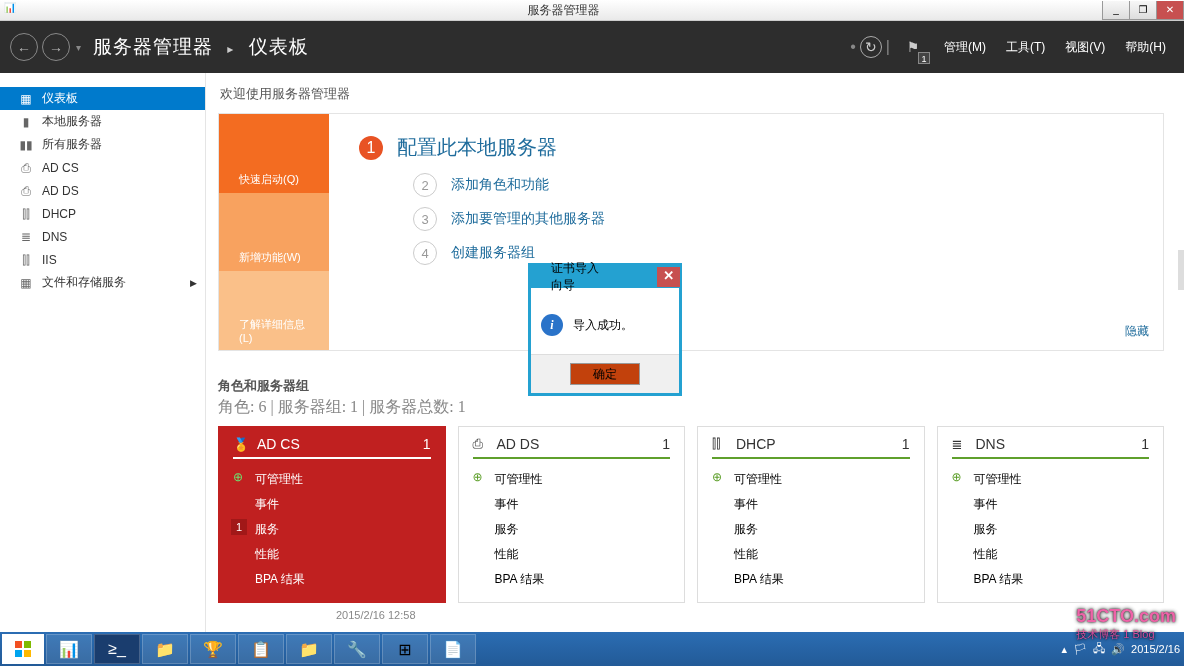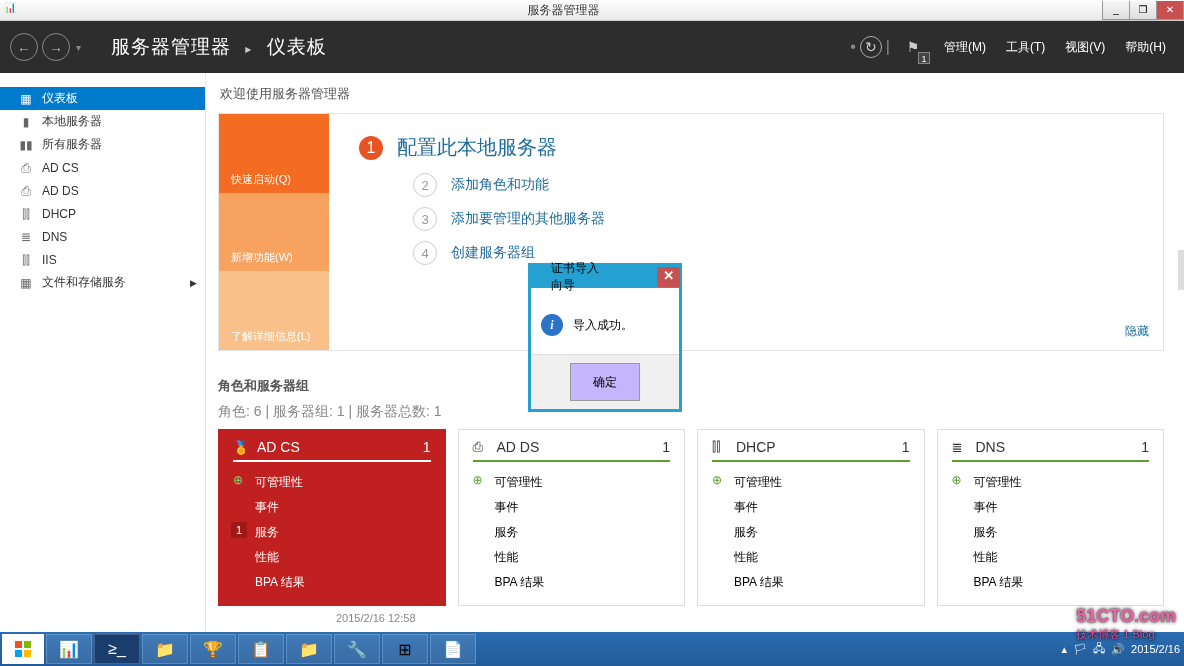--- a/index.html
+++ b/index.html
@@ -11,21 +11,21 @@
     .titlebar-title { flex: 1; text-align: center; font-size: 12px; color: #333; }
     .window-controls { display: flex; }
     .win-btn { width: 28px; height: 19px; border: 1px solid #999; border-top:none; display: flex; align-items: center; justify-content: center; font-size: 10px; background: linear-gradient(#f7f7f7,#ddd); margin-left:-1px;}
     .win-btn.close { background: #c75050; color:#fff;}
 
     
     .header { height: 52px; background: #2d2d2d; display: flex; align-items: center; color: #fff; }
     .nav-arrows { display: flex; align-items: center; padding: 0 8px; }
     .arrow-btn { width: 28px; height: 28px; border: 1.5px solid #888; border-radius: 50%; display: flex; align-items: center; justify-content: center; color: #bbb; font-size: 14px; margin: 0 2px; }
     .hdr-chev { color: #888; font-size: 10px; margin: 0 4px;}
-    .breadcrumb { font-size: 19px; font-weight: 300; letter-spacing: 1px; margin-left: 18px; }
+    .breadcrumb { font-size: 19px; font-weight: 300; letter-spacing: 1px; }
     .chev { margin: 0 8px; font-size: 12px; color: #ccc; }
     .header-right { margin-left: auto; display: flex; align-items: center; padding-right: 10px; gap: 4px; }
     .hdr-icon { width: 26px; height: 26px; display: flex; align-items: center; justify-content: center; color: #ccc; font-size: 14px;}
     .hdr-refresh { border: 1.5px solid #aaa; border-radius: 50%; width:22px; height:22px;}
     .flag { position: relative; margin: 0 6px;}
     .flag-badge { position: absolute; bottom:-4px; right:-4px; background: #444; color:#fff; font-size:9px; width:12px; height:12px; text-align:center; line-height:12px; border:1px solid #888;}
     .menu-item { font-size: 12px; color: #fff; padding: 0 8px; }
 
     
     .main { display: flex; height: 559px; }
@@ -34,37 +34,37 @@
     .nav-item.active { background: #007acc; color: #fff; }
     .nav-icon { width: 16px; margin-right: 8px; font-size: 12px; text-align:center; color:#666;}
     .nav-item.active .nav-icon { color:#fff;}
     .nav-arrow { margin-left: auto; margin-right: 8px; font-size: 9px;}
 
     
     .content { flex: 1; padding: 12px 20px 0 12px; overflow: hidden; }
     .welcome-title { font-size: 13px; color: #555; margin-bottom: 10px; padding-left: 2px;}
     .welcome-panel { display: flex; border: 1px solid #e4e4e4; height: 238px; position: relative;}
     .side-tabs { width: 110px; display: flex; flex-direction: column; }
-    .stab { flex: 1; display: flex; align-items: flex-end; padding: 6px 12px; font-size: 11px; color: #fff; }
+    .stab { flex: 1; display: flex; align-items: flex-end; padding: 6px 20px; font-size: 11px; color: #fff; }
     .stab.quick { background: #f36c21; }
     .stab.new { background: #f8a25f; }
     .stab.learn { background: #fac089; }
     .steps { flex: 1; padding: 20px 20px 0 30px; position: relative;}
     .step { display: flex; align-items: center; margin-bottom: 12px; }
     .step-num { width: 24px; height: 24px; border-radius: 50%; display: flex; align-items: center; justify-content: center; font-size: 14px; margin-right: 14px; }
     .step.s1 .step-num { background: #e85324; color: #fff; font-size:16px;}
     .step.s1 .step-text { color: #1f6c9c; font-size: 20px; }
     .step:not(.s1) .step-num { border: 1px solid #ccc; color: #999; font-size: 13px;}
     .step:not(.s1) .step-text { color: #1f6c9c; font-size: 14px; }
     .step:not(.s1) { margin-left: 54px; margin-bottom: 10px;}
     .hide-link { position: absolute; right: 14px; bottom: 10px; color: #1f6c9c; font-size: 12px; padding-left: 8px;}
 
     
     .roles-hdr { margin-top: 26px; font-size: 13px; font-weight: bold; color: #555;}
-    .roles-sub { font-size: 14px; color: #888; margin-top: 8px; }
+    .roles-sub { font-size: 16px; color: #888; margin-top: 2px; font-family: Liberation Serif, serif; }
     .roles-grid { display: flex; gap: 12px; margin-top: 8px; }
     .role-card { flex: 1; border: 1px solid #ddd; padding: 8px 14px 10px; background:#fff;}
     .role-hdr { display: flex; align-items: center; height: 24px; border-bottom: 2px solid; padding-bottom: 4px;}
     .role-hdr .icn { width: 18px; margin-right: 6px; font-size: 13px;}
     .role-hdr .nm { font-size: 14px; flex: 1;}
     .role-hdr .ct { font-size: 14px;}
     .role-card.adcs { background: #c02020; color: #fff; border-color:#c02020;}
     .role-card.adcs .role-hdr { border-color: #fff;}
     .role-card:not(.adcs) .role-hdr { border-color: #5fa02c; color:#333;}
     .role-list { list-style: none; padding-top: 8px;}
@@ -74,21 +74,21 @@
     .role-list li.badge::before { content:"1"; position:absolute; left:-2px; top:2px; background:#a11818; color:#fff; width:16px; height:16px; text-align:center; font-size:11px; line-height:16px;}
     .timestamp { font-size: 11px; color: #888; margin-top: 6px; margin-left: 118px;}
 
     
     .dialog { position: absolute; left: 528px; top: 263px; width: 154px; background: #fff; border: 3px solid #24a1d1; z-index: 100;}
     .dlg-title { height: 22px; background: #24a1d1; color: #000; font-size: 12px; display: flex; align-items: center; padding-left: 20px; gap: 48px;}
     .dlg-close { margin-left: auto; width: 28px; height: 20px; background: #c75050; color: #fff; text-align: center; font-size:13px; font-weight:bold; margin-top:-1px; margin-right:-1px; line-height:18px;}
     .dlg-body { padding: 26px 10px 18px; display: flex; align-items: center; font-size: 12px;}
     .dlg-info-icon { width: 22px; height: 22px; border-radius: 50%; background: #2a73c9; color: #fff; font-weight: bold; text-align: center; line-height: 22px; margin-right: 10px; font-style: italic; font-family: Georgia, serif;}
     .dlg-btns { border-top: 1px solid #ddd; background: #f0f0f0; padding: 8px; display: flex; justify-content: center;}
-    .dlg-btn { width: 70px; height: 38px; font-size: 12px; border: 1px solid #999; background: #c4b5fd;}
+    .dlg-btn { width: 70px; height: 22px; font-size: 12px; border: 1px solid #999; background: #c2410c;}
 
     
     .taskbar { position: absolute; bottom: 0; left: 0; right: 0; height: 34px; background: linear-gradient(#2b6db3,#225a97); display: flex; align-items: center;}
     .task-btn { width: 46px; height: 30px; margin: 2px 0 2px 2px; background: rgba(255,255,255,0.1); border: 1px solid rgba(255,255,255,0.2); display:flex; align-items:center; justify-content:center; font-size:16px;}
     .start-btn { width: 42px; background: #fff;}
     .tray { margin-left: auto; display: flex; align-items: center; color: #fff; font-size: 11px; padding-right: 4px; gap:6px;}
     .tray-date { text-align:center; line-height:13px;}
 
     
     .watermark { position: absolute; right: 8px; bottom: 24px; color: #ec4899; font-size: 18px; font-weight: bold; text-shadow: 0 0 4px #000, 0 0 2px #000; opacity:0.85; pointer-events:none;}

